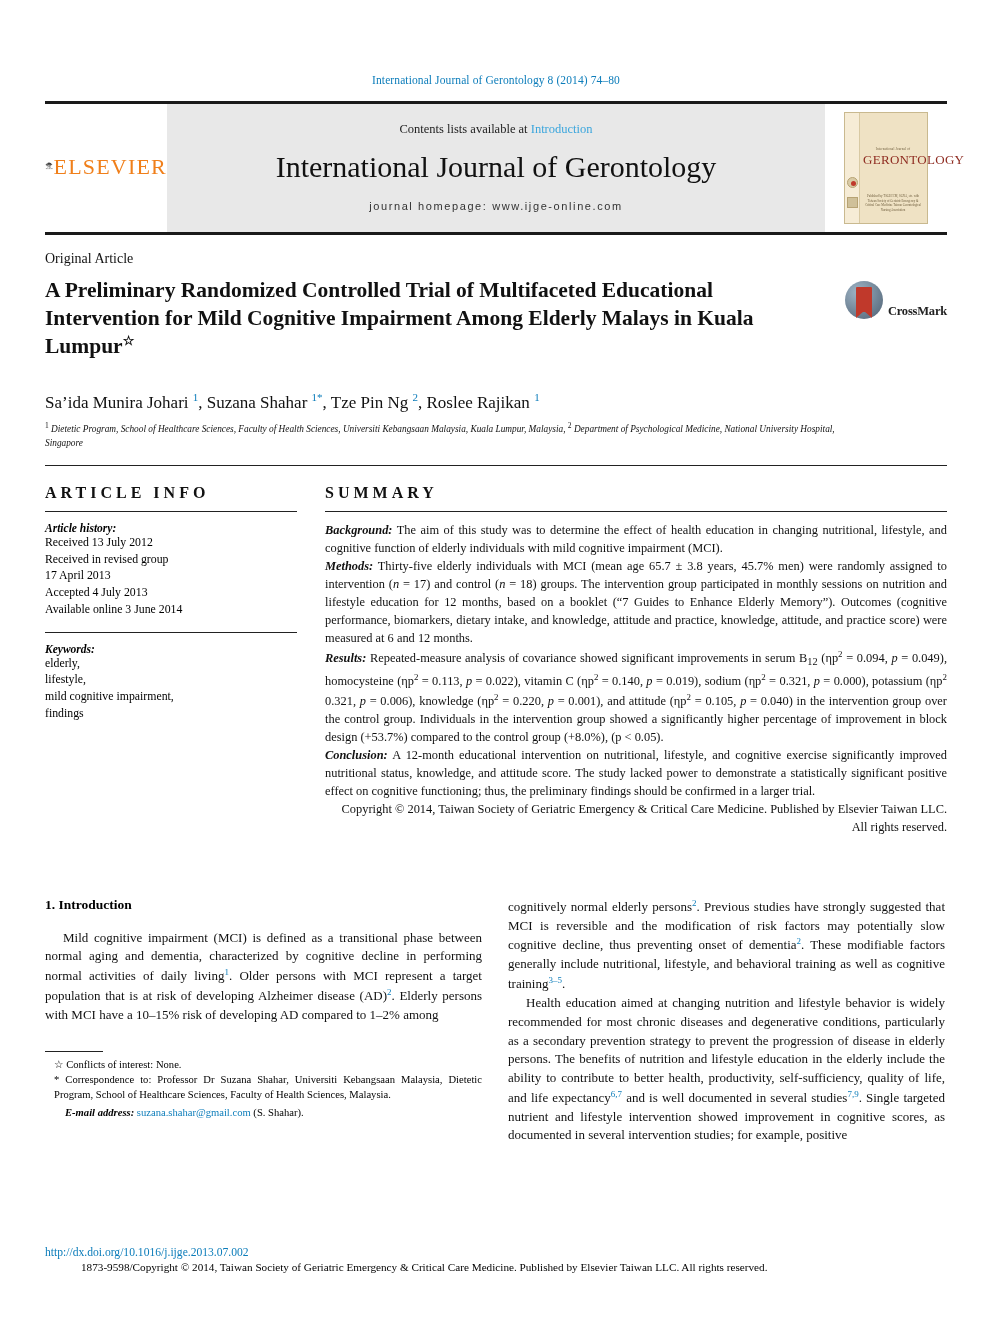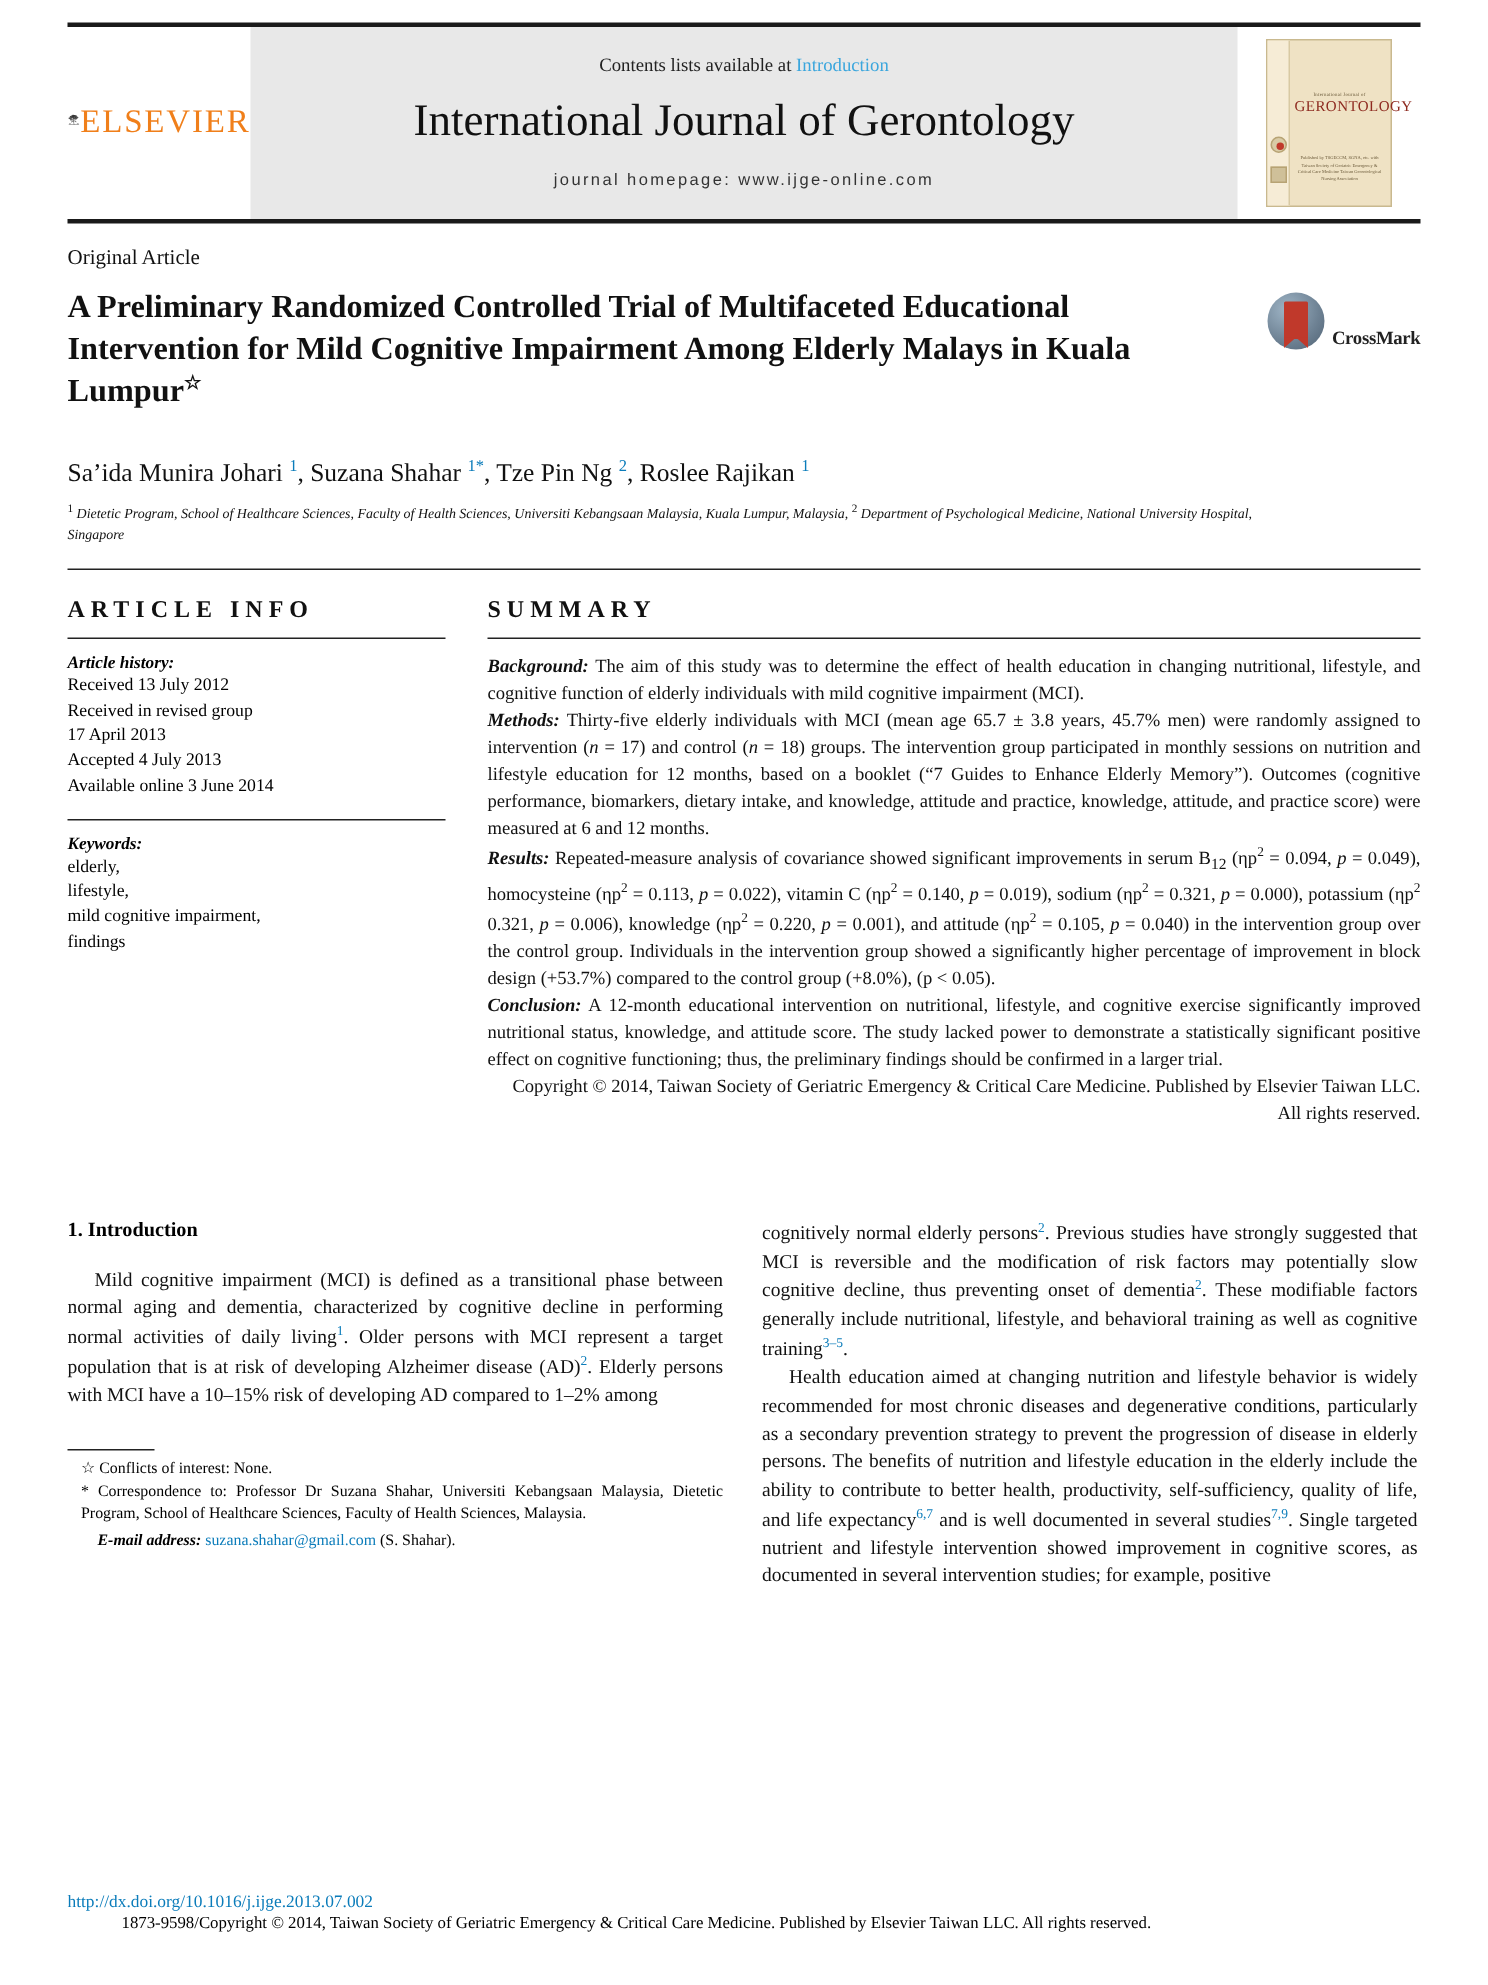--- a/index.html
+++ b/index.html
@@ -85,21 +85,21 @@
     background: #efe2c4;
     border: 1px solid #c9b98f;
     position: relative;
     display: flex; flex-direction: column;
   }
   .cover .spine {
     position: absolute; left: 0; top: 0; bottom: 0; width: 15px;
     background: #f6ecd6; border-right: 1px solid #d8c9a3;
   }
   .cover .cov-top { font-size: 3.2px; color: #6b5a3a; text-align:center; margin: 34px 4px 0 18px; letter-spacing:.2px;}
-  .cover .cov-title { font-size: 10px; color: #8e2b20; text-align:center; margin: 1px 4px 0 18px; letter-spacing:.3px;}
+  .cover .cov-title { font-size: 13px; color: #8e2b20; text-align:center; margin: 1px 4px 0 18px; letter-spacing:.3px;}
   .cover .cov-sub { font-size: 3px; color: #6b5a3a; text-align:center; margin: 26px 4px 0 18px; line-height:1.5;}
   .cover .badge1 { position:absolute; left:2px; top:64px; width:11px; height:11px; border-radius:50%; background:#d9cba6; border:1px solid #b7a374;}
   .cover .badge1::after { content:""; position:absolute; left:3px; top:3px; width:5px; height:5px; border-radius:50%; background:#c0392b;}
   .cover .badge2 { position:absolute; left:2px; top:84px; width:11px; height:11px; background:#cfc099; border:1px solid #b7a374;}
 
   
   .art-type {
     margin-top: 16px;
     font-size: 14px;
     font-family: "Liberation Serif", serif;
@@ -214,20 +214,21 @@
 
   .bottom-block { position: absolute; left: 45px; right: 45px; bottom: 50px; }
   .doi { color: #0b7cba; font-size: 11.6px; }
   .issn { font-size: 11.2px; margin-top: 2px; margin-left: 36px; }
 </style>
 </head>
 <body>
 
 <div class="page">
 
+  <div class="running-head">International Journal of Gerontology 8 (2014) 74–80</div>
 
   <div class="masthead">
 
     <div class="elsevier-logo">
       <svg class="tree-svg" viewBox="0 0 104 92">
         <g fill="#2b2b2b">
           <path d="M52 84 C50 70 48 56 47 44 C46 34 45 26 44 20 L49 19 C50 28 51 38 52 48 C53 60 54 72 55 84 Z"></path>
           <ellipse cx="34" cy="20" rx="16" ry="9" opacity=".85"></ellipse>
           <ellipse cx="58" cy="16" rx="19" ry="10" opacity=".85"></ellipse>
           <ellipse cx="74" cy="26" rx="15" ry="9" opacity=".8"></ellipse>

